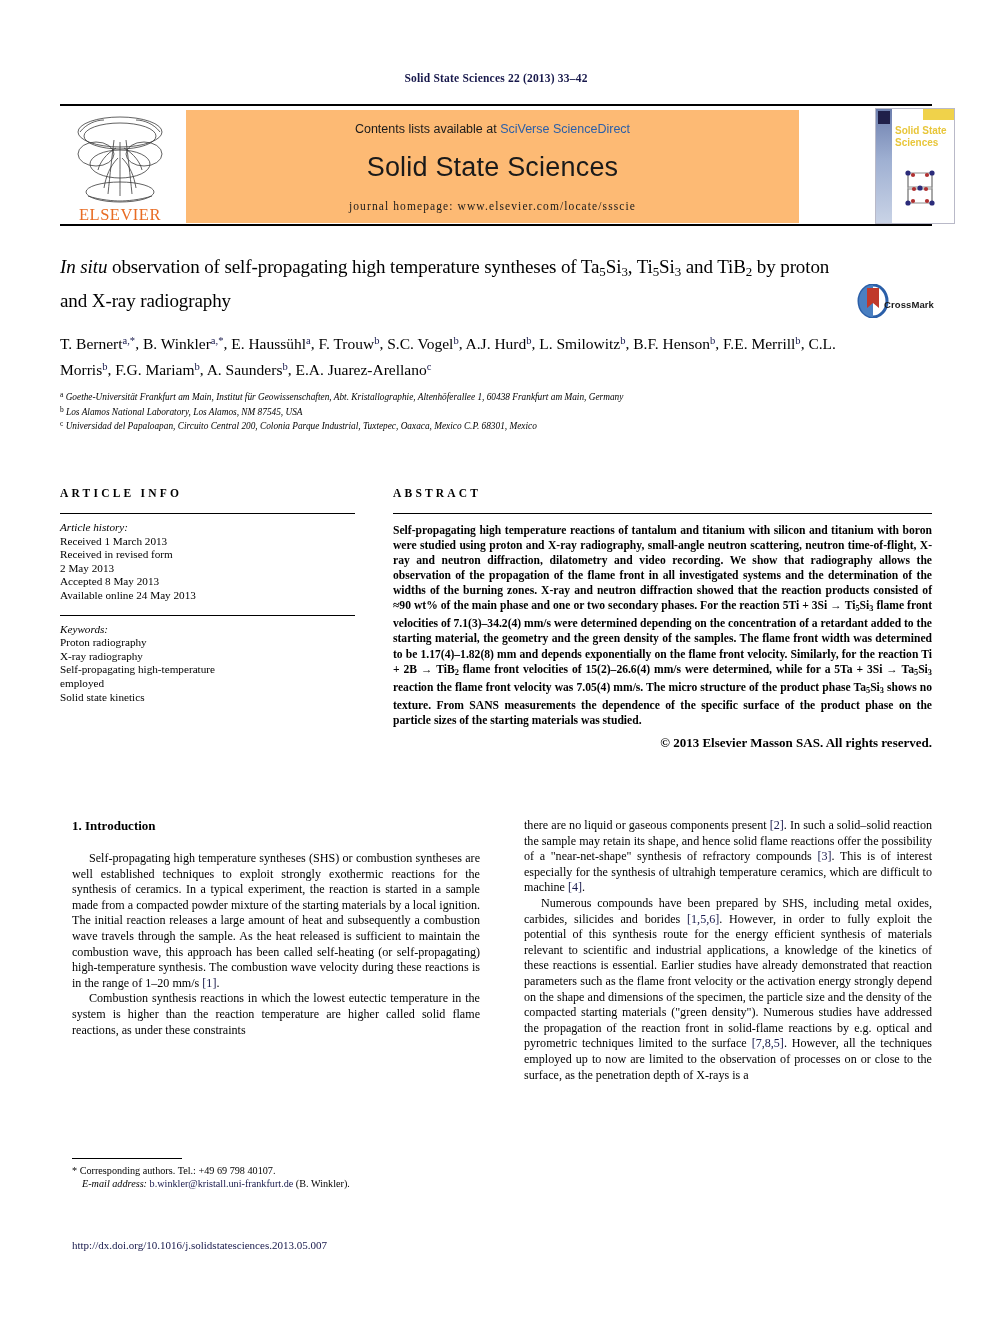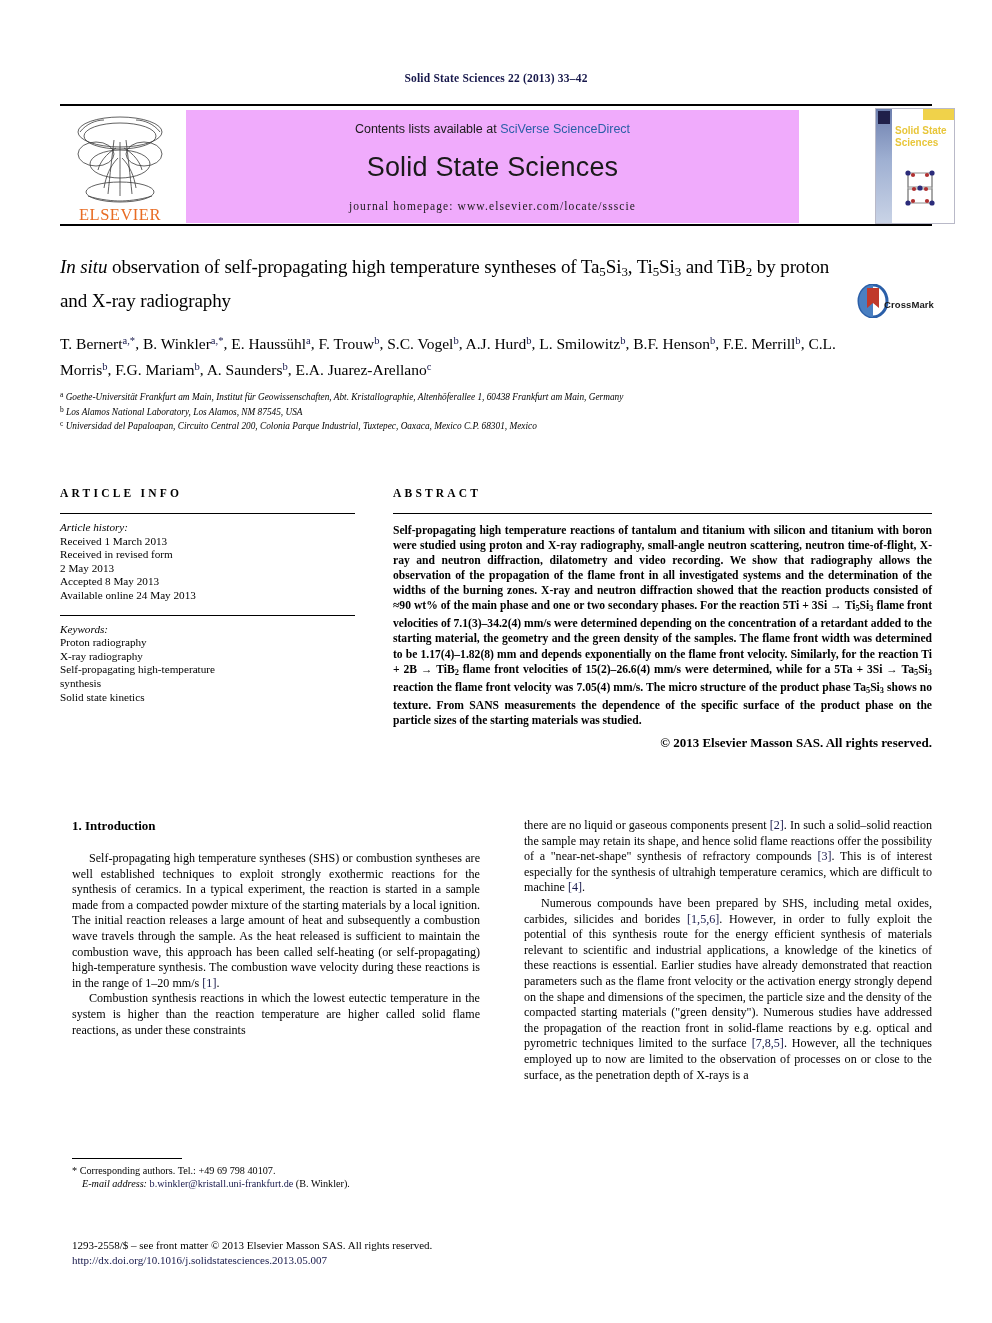--- a/index.html
+++ b/index.html
@@ -67,21 +67,21 @@
     color: #e86c24;
     font-weight: normal;
   }
   .tree-svg { position:absolute; left:8px; top:2px; }
 
   .contents-band {
     position: absolute;
     left: 126px; top: 4px;
     width: 613px;
     height: 113px;
-    background: #f0abfc;
+    background: #fdba74;
   }
   .contents-line {
     position: absolute;
     left: 0; top: 12px;
     width: 613px;
     text-align: center;
     font-family: "Liberation Sans", sans-serif;
     font-size: 12.5px;
     color: #1a1a1a;
   }
@@ -407,21 +407,21 @@
         <div>2 May 2013</div>
         <div>Accepted 8 May 2013</div>
         <div>Available online 24 May 2013</div>
       </div>
       <div class="rule-thin2"></div>
       <div class="info-body">
         <div class="label">Keywords:</div>
         <div>Proton radiography</div>
         <div>X-ray radiography</div>
         <div>Self-propagating high-temperature</div>
-        <div>synthesis</div>
+        <div>employed</div>
         <div>Solid state kinetics</div>
       </div>
     </div>
 
     <div class="col-abs">
       <div class="heading-spaced">ABSTRACT</div>
       <div class="rule-thin"></div>
       <div class="abs-body">Self-propagating high temperature reactions of tantalum and titanium with silicon and titanium with boron were studied using proton and X-ray radiography, small-angle neutron scattering, neutron time-of-flight, X-ray and neutron diffraction, dilatometry and video recording. We show that radiography allows the observation of the propagation of the flame front in all investigated systems and the determination of the widths of the burning zones. X-ray and neutron diffraction showed that the reaction products consisted of ≈90 wt% of the main phase and one or two secondary phases. For the reaction 5Ti + 3Si → Ti<sub>5</sub>Si<sub>3</sub> flame front velocities of 7.1(3)–34.2(4) mm/s were determined depending on the concentration of a retardant added to the starting material, the geometry and the green density of the samples. The flame front width was determined to be 1.17(4)–1.82(8) mm and depends exponentially on the flame front velocity. Similarly, for the reaction Ti + 2B → TiB<sub>2</sub> flame front velocities of 15(2)–26.6(4) mm/s were determined, while for a 5Ta + 3Si → Ta<sub>5</sub>Si<sub>3</sub> reaction the flame front velocity was 7.05(4) mm/s. The micro structure of the product phase Ta<sub>5</sub>Si<sub>3</sub> shows no texture. From SANS measurements the dependence of the specific surface of the product phase on the particle sizes of the starting materials was studied.</div>
       <div class="abs-copy">© 2013 Elsevier Masson SAS. All rights reserved.</div>
     </div>
@@ -444,17 +444,16 @@
     <div class="footnote-rule"></div>
     <div>* Corresponding authors. Tel.: +49 69 798 40107.</div>
     <div style="padding-left:10px;">
       <span class="email-label">E-mail address:</span>
       <span class="link">b.winkler@kristall.uni-frankfurt.de</span>
       <span>(B. Winkler).</span>
     </div>
   </div>
 
   <div class="colophon">
-    <div>1293-2558/$ – see front matter © 2013 Elsevier Masson SAS. All rights reserved.</div>
     <div class="doi">http://dx.doi.org/10.1016/j.solidstatesciences.2013.05.007</div>
   </div>
 
 </div>
 
 </body></html>

